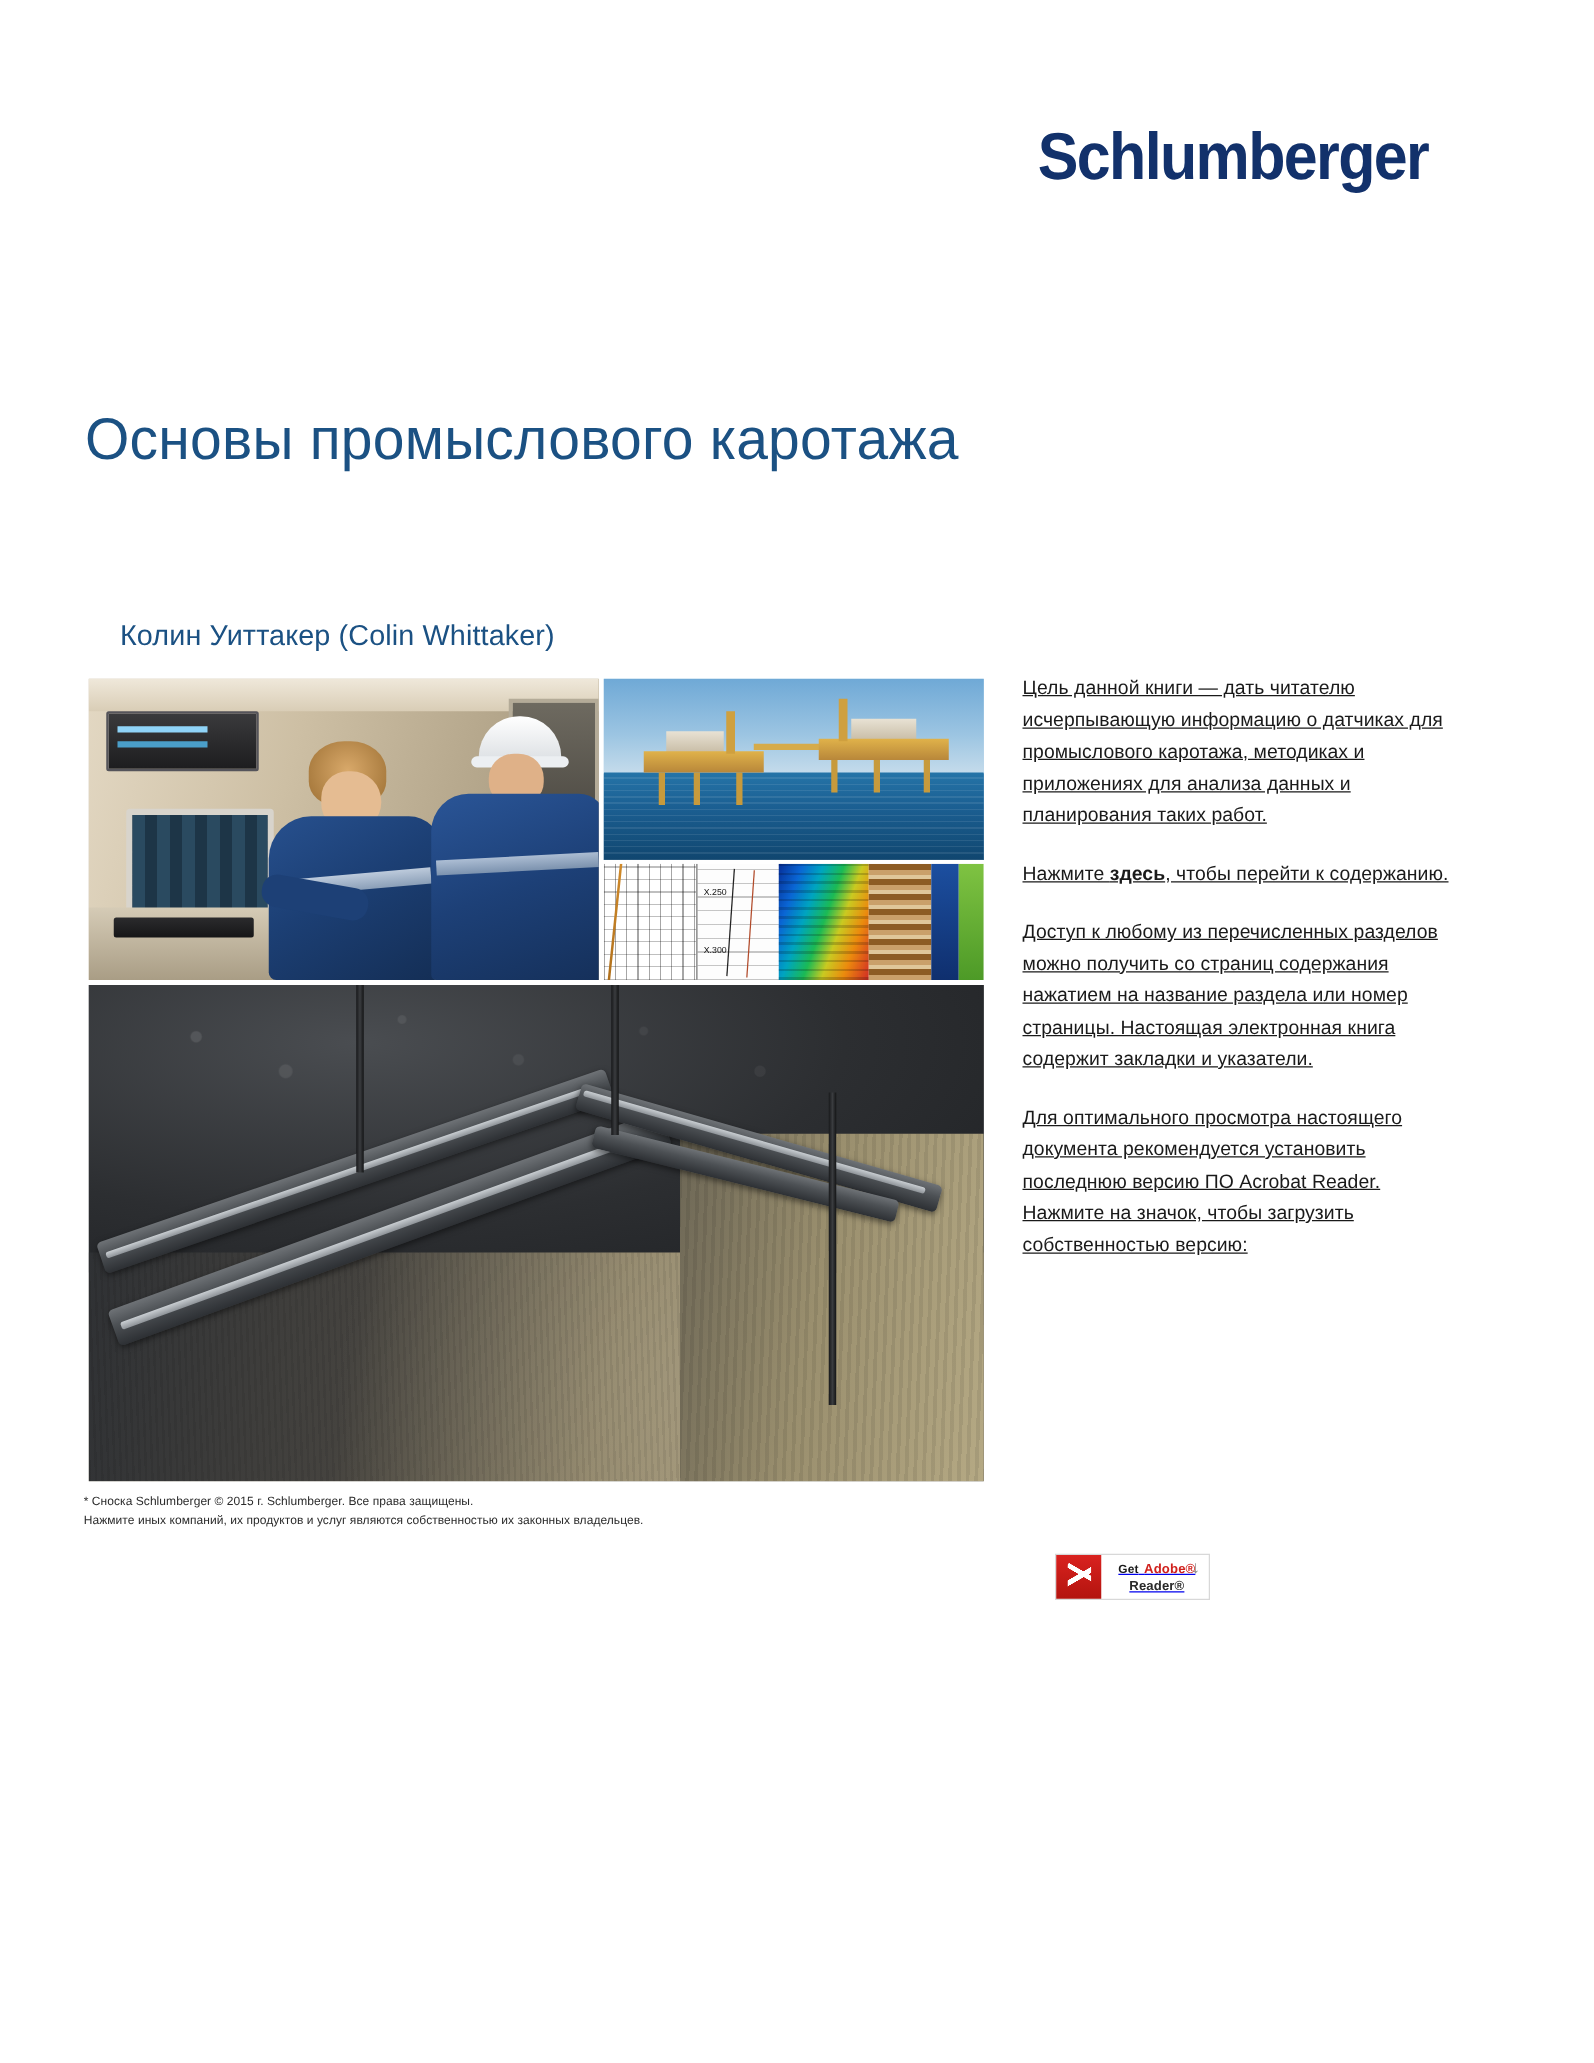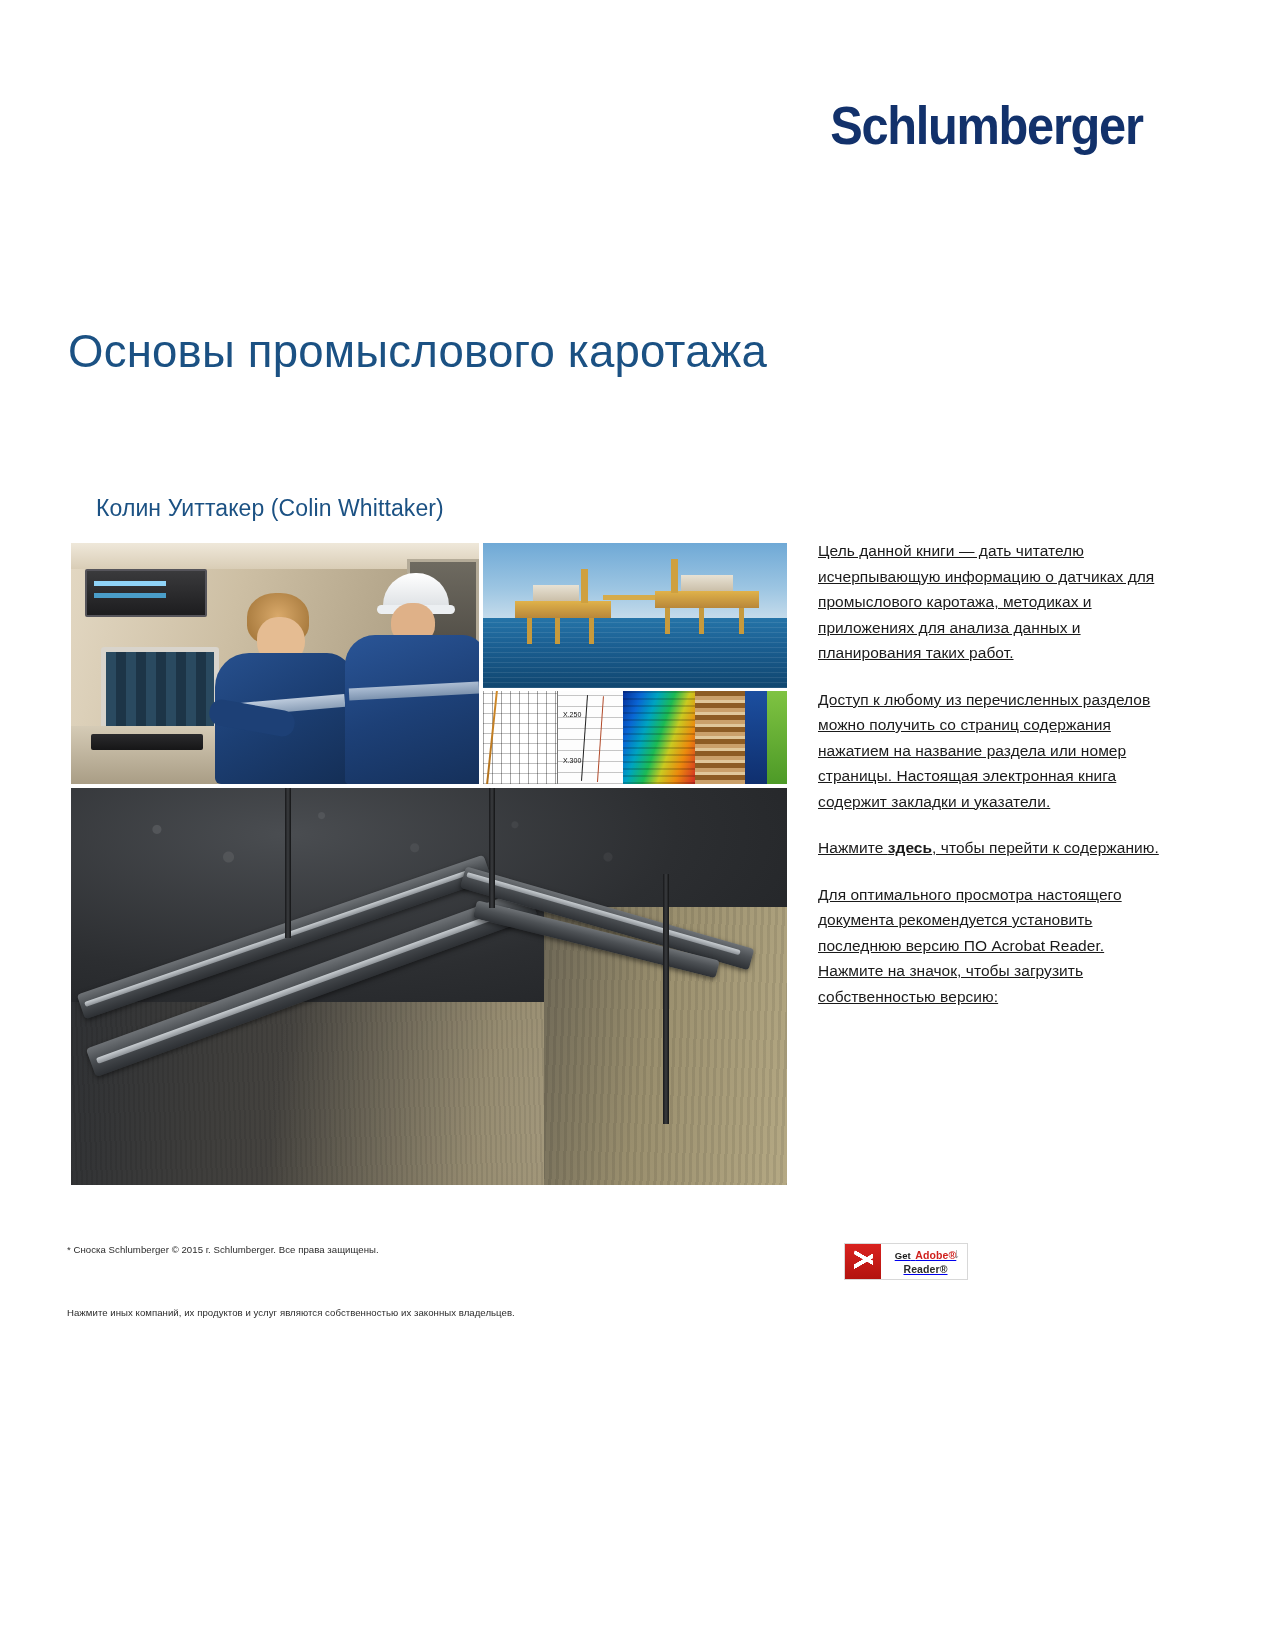--- a/index.html
+++ b/index.html
@@ -265,21 +265,21 @@
   .footnote {
     position: absolute;
     left: 67px;
     top: 1194px;
     width: 620px;
     font-size: 9.6px;
     line-height: 15px;
     color: #2b2b2b;
     letter-spacing: 0.05px;
   }
-  .footnote div { white-space: nowrap; margin-top: 48px; }
+  .footnote div { white-space: nowrap; }
 </style>
 </head>
 <body>
 
 <div class="page">
 
   <div class="logo">Schlumberger</div>
 
   <h1 class="title">Основы промыслового каротажа</h1>
 
@@ -356,22 +356,22 @@
       <div class="arm-hi" style="left:396px; top:84px; width:284px; height:5px; transform:rotate(16deg); transform-origin:left center;"></div>
       <div class="arm" style="left:404px; top:112px; width:250px; height:18px; transform:rotate(14deg); transform-origin:left center;"></div>
       <div class="tl-rod" style="left:214px; top:0; height:150px;"></div>
       <div class="tl-rod" style="left:418px; top:0; height:120px;"></div>
       <div class="tl-rod" style="left:592px; top:86px; height:250px;"></div>
     </div>
   </div>
 
   <div class="rtcol">
     <p><span>Цель данной книги — дать читателю исчерпывающую информацию о датчиках для промыслового каротажа, методиках и приложениях для анализа данных и планирования таких работ.</span></p>
+    <p><span>Нажмите </span><b>здесь</b><span>, чтобы перейти к содержанию.</span></p>
     <p><span>Доступ к любому из перечисленных разделов можно получить со страниц содержания нажатием на название раздела или номер страницы. Настоящая электронная книга содержит закладки и указатели.</span></p>
-    <p><span>Нажмите </span><b>здесь</b><span>, чтобы перейти к содержанию.</span></p>
     <p><span>Для оптимального просмотра настоящего документа рекомендуется установить последнюю версию ПО Acrobat Reader. Нажмите на значок, чтобы загрузить собственностью версию:</span></p>
   </div>
 
   <a class="adobe" href="#">
     <span class="adobe-ico"></span>
     <span class="adobe-txt">
       <span class="adobe-get">Get</span>
       <span class="adobe-rdr">
         <span class="r1">Adobe®</span>
         <span class="r2">Reader®</span>

